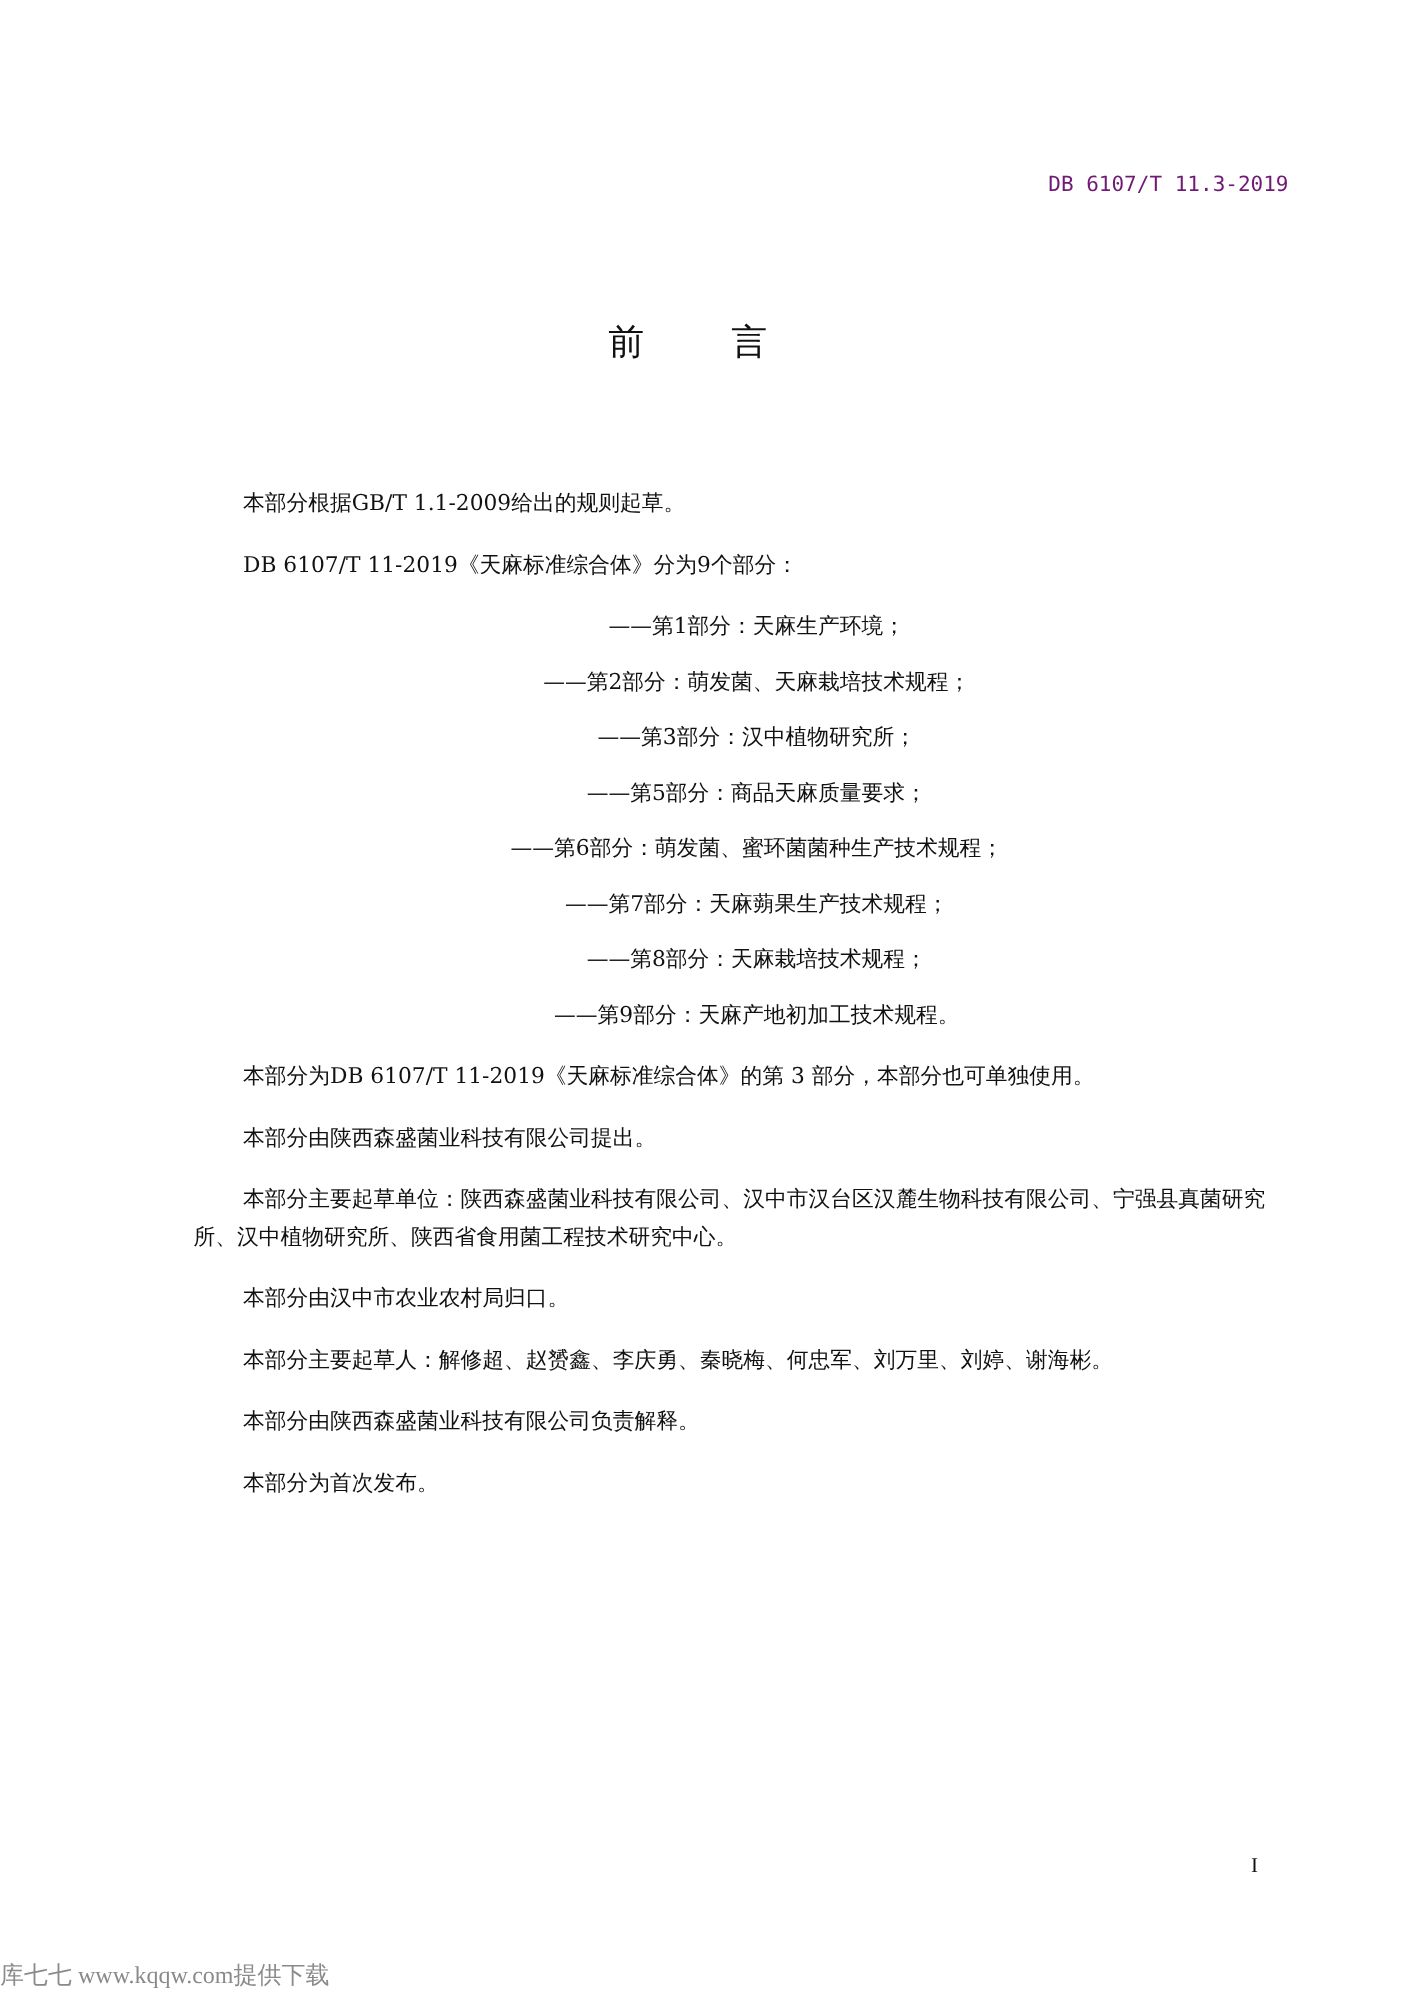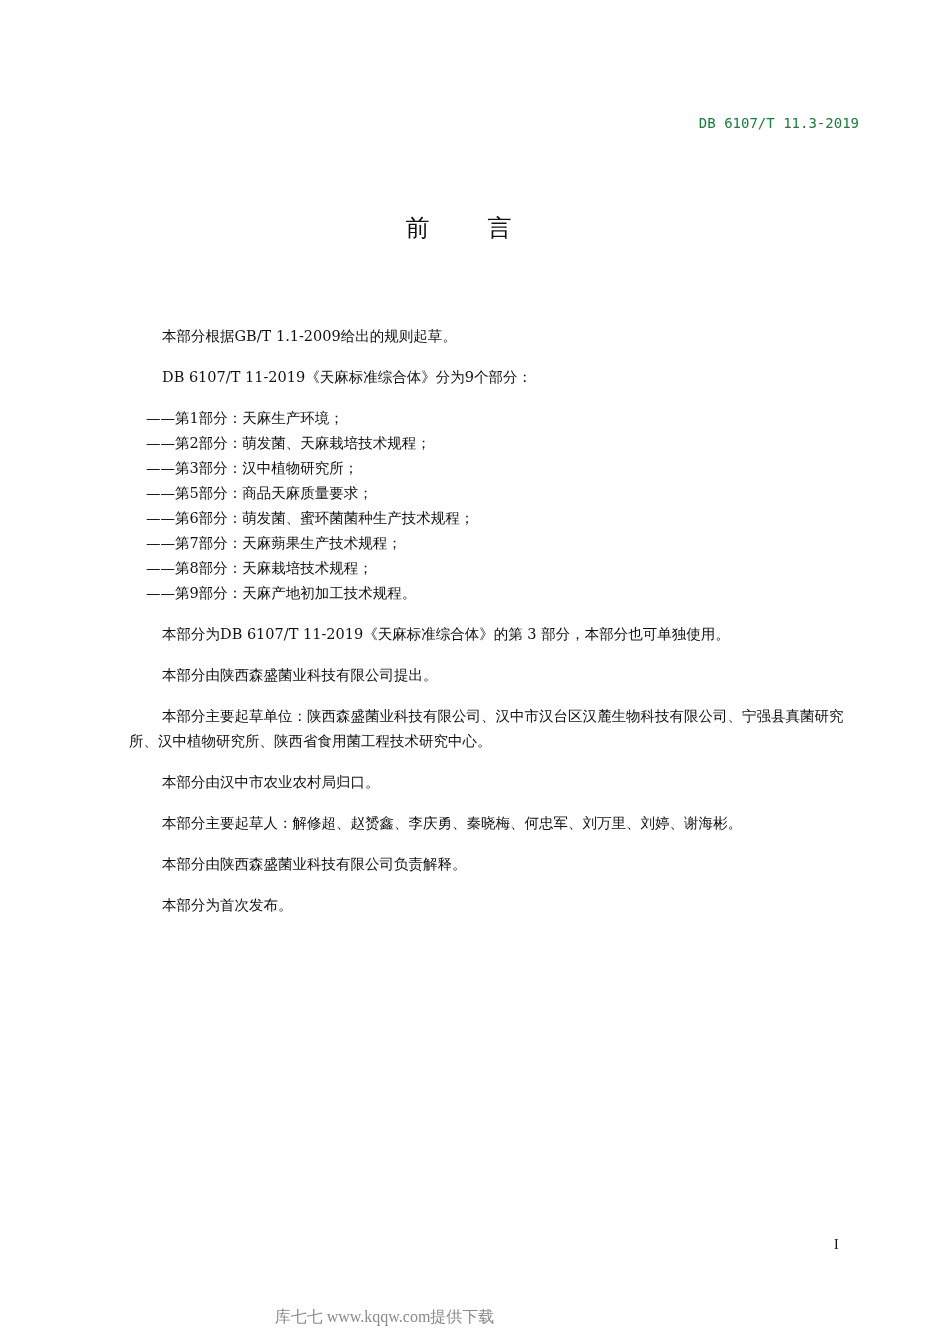--- a/index.html
+++ b/index.html
@@ -15,21 +15,21 @@
       font-family: "DejaVu Serif", "Liberation Serif", serif;
       color: #111111;
     }
     .doc-code {
       position: absolute;
       top: 115px;
       right: 91px;
       font-family: "DejaVu Sans Mono", "Liberation Mono", monospace;
       font-size: 14px;
       letter-spacing: 0px;
-      color: #15803d;
+      color: #701a75;
     }
     .title {
       position: absolute;
       top: 212px;
       left: 0;
       width: 975px;
       text-align: center;
       font-family: "DejaVu Sans", "Liberation Sans", sans-serif;
       font-size: 24px;
       font-weight: normal;
@@ -44,38 +44,39 @@
       font-size: 14.5px;
       line-height: 25px;
     }
     .para {
       margin: 16px;
       padding: 0;
       text-indent: 33px;
       white-space: normal;
     }
     .list-item {
-      margin: 0;
+      margin: 12px;
       padding: 0;
       text-indent: 33px;
+      text-align: center;
     }
     .page-num {
       position: absolute;
       top: 1237px;
       left: 834px;
       font-family: "Liberation Serif", "DejaVu Serif", serif;
       font-size: 14px;
       color: #111;
     }
     .watermark {
       position: absolute;
       top: 1307px;
       left: 0;
       width: 769px;
-      text-align: center;
+      text-align: left;
       font-family: "Liberation Serif", "DejaVu Serif", serif;
       font-size: 16px;
       color: #8a8a8a;
     }
   </style>
 </head>
 <body>
 
 <div class="doc-code">DB 6107/T 11.3-2019</div>
 

